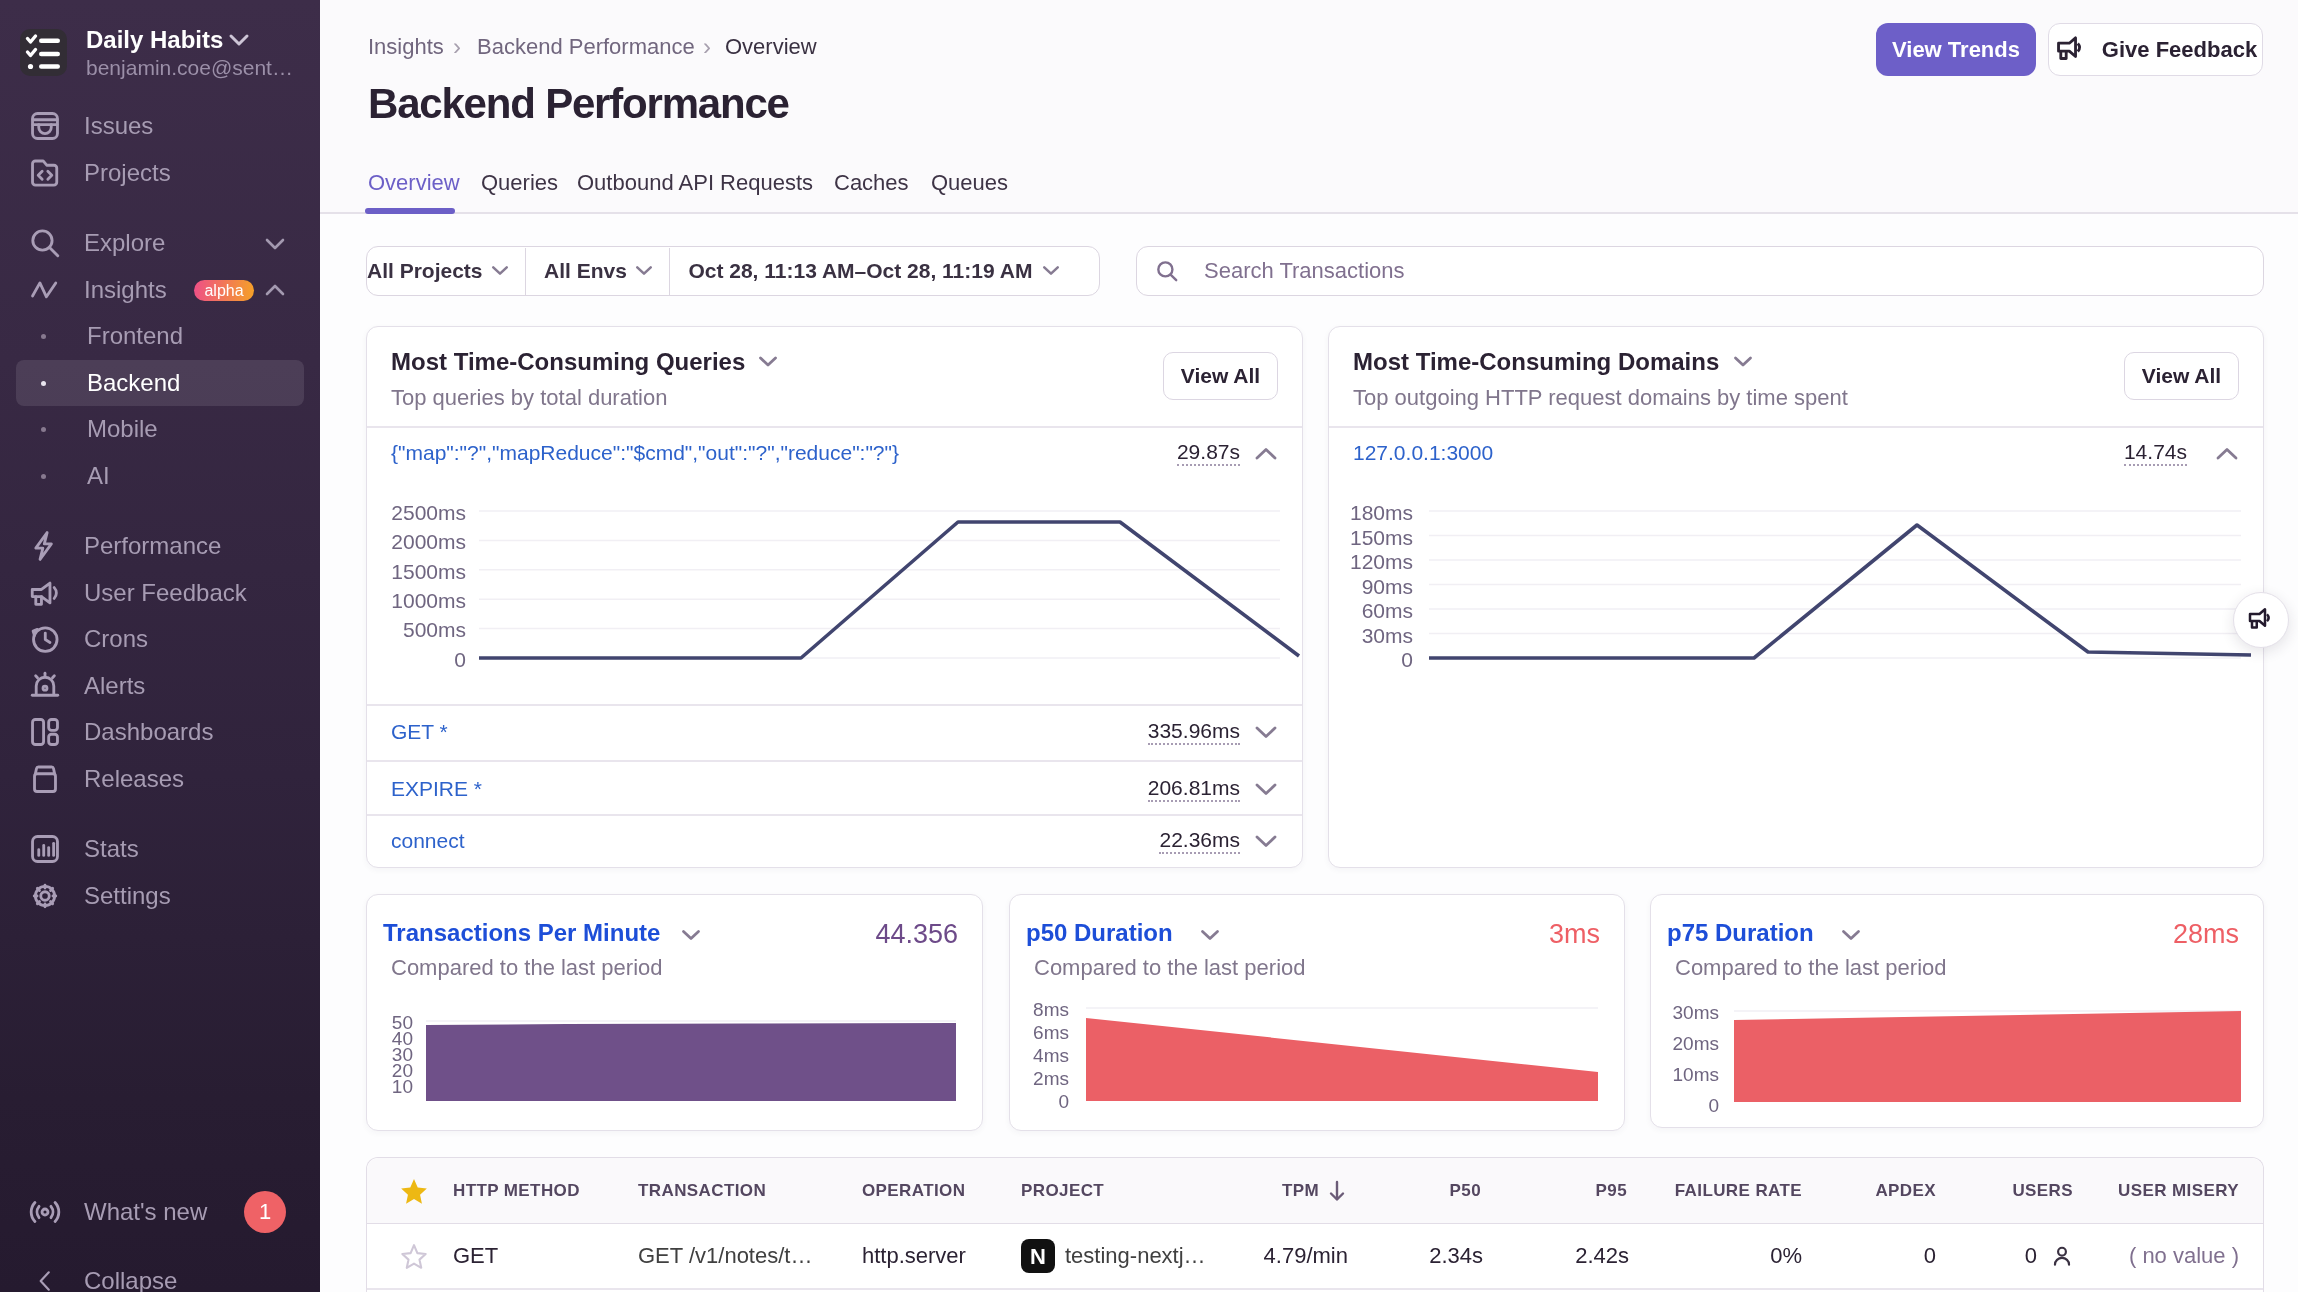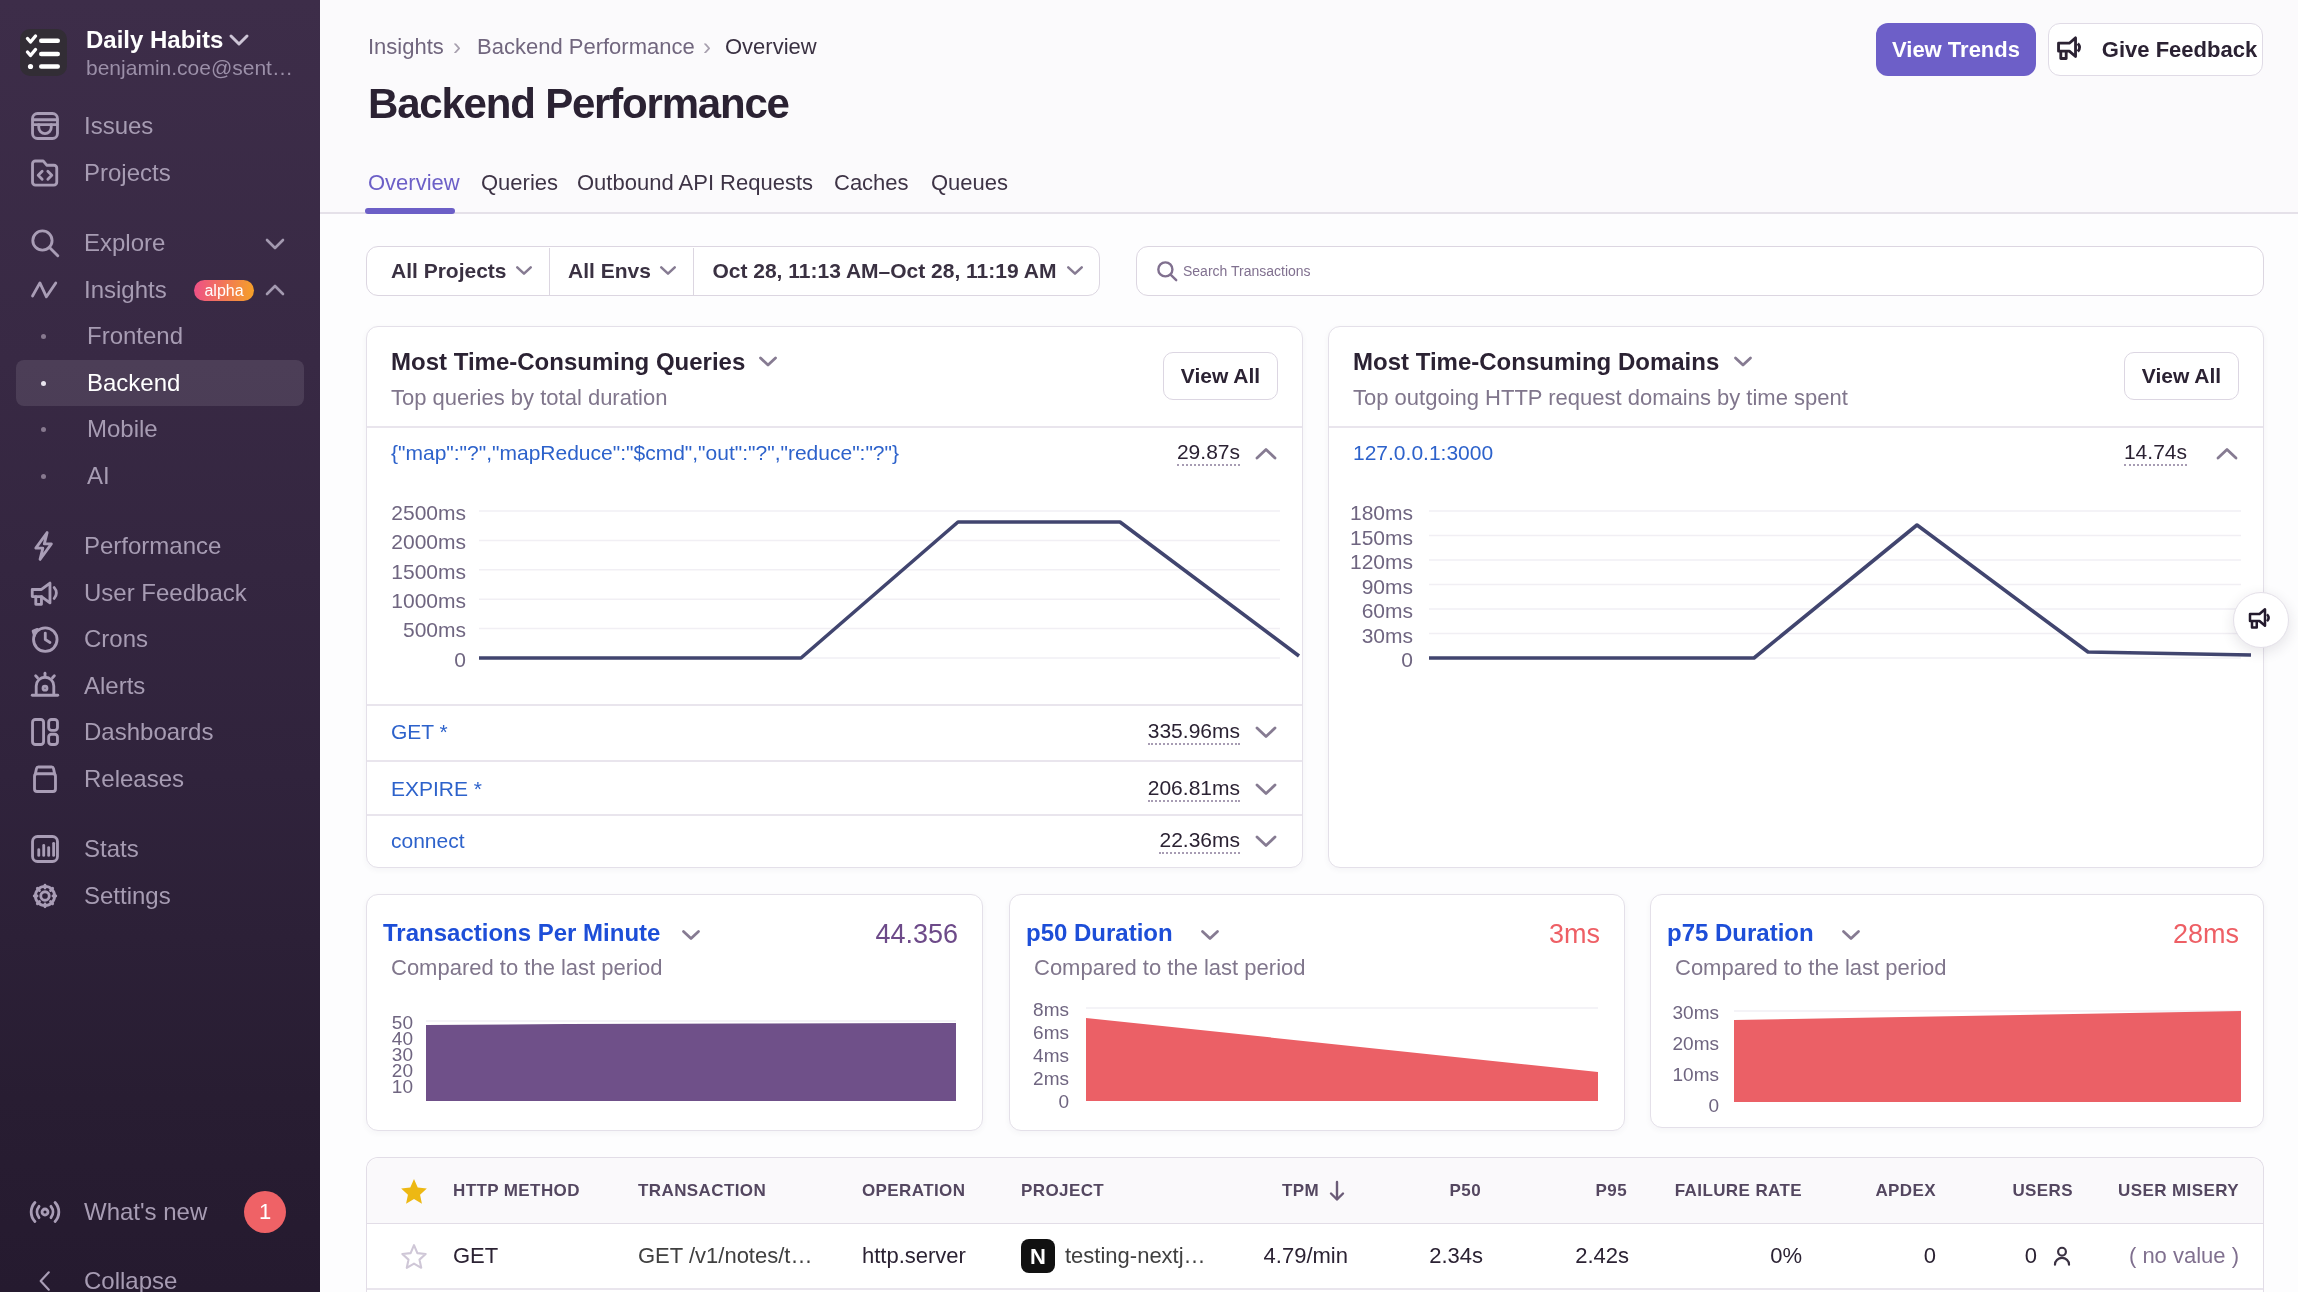--- a/index.html
+++ b/index.html
@@ -266,21 +266,21 @@
             <path d="M3.2 7.2 h7.6 l4.4 -3.8 v13.2 l-4.4 -3.8 h-7.6 z"></path>
             <path d="M4.8 12.8 v5.2 h3.8 v-5"></path>
             <path d="M16.8 7.4 q2.6 2.8 0 5.6"></path>
           </g>
         </svg>
       <span>Give Feedback</span>
     </div>
   </div>
 
   <div class="abs" style="left:366px;top:246px;width:734px;height:50px;background:#fff;border:1.5px solid #dcd6e1;border-radius:12px;display:flex;align-items:center;font-size:21px;font-weight:bold;color:#3a3142;white-space:nowrap;">
-    <span style="margin-left:24px">All Projects</span>
+    <span style="">All Projects</span>
     <svg width="18" height="12" viewBox="0 0 20 13" style="margin-left:8px;flex:0 0 auto">
         <path d="M2.5 2.5 l7.5 7 7.5-7" stroke="#867b92" stroke-width="2.8" fill="none" stroke-linecap="round" stroke-linejoin="round"></path>
       </svg>
     <div style="width:1.5px;height:47px;background:#dcd6e1;margin-left:16px;flex:0 0 auto"></div>
     <span style="margin-left:18px">All Envs</span>
     <svg width="18" height="12" viewBox="0 0 20 13" style="margin-left:8px;flex:0 0 auto">
         <path d="M2.5 2.5 l7.5 7 7.5-7" stroke="#867b92" stroke-width="2.8" fill="none" stroke-linecap="round" stroke-linejoin="round"></path>
       </svg>
     <div style="width:1.5px;height:47px;background:#dcd6e1;margin-left:16px;flex:0 0 auto"></div>
     <span style="margin-left:18px">Oct 28, 11:13 AM–Oct 28, 11:19 AM</span>
@@ -288,21 +288,21 @@
         <path d="M2.5 2.5 l7.5 7 7.5-7" stroke="#867b92" stroke-width="2.8" fill="none" stroke-linecap="round" stroke-linejoin="round"></path>
       </svg>
   </div>
   <div class="abs" style="left:1136px;top:246px;width:1128px;height:50px;background:#fff;border:1.5px solid #dcd6e1;border-radius:12px;display:flex;align-items:center;">
     <svg width="26" height="26" viewBox="0 0 24 24" style="margin-left:17px">
         <g stroke="#80708f" stroke-width="2.2" fill="none" stroke-linecap="round">
           <circle cx="10.5" cy="10.5" r="6.5"></circle>
           <path d="M15.3 15.3 L20.5 20.5"></path>
         </g>
       </svg>
-    <span style="margin-left:3px;font-size:14px;color:#80708f;">Search Transactions</span>
+    <span style="margin-left:24px;font-size:22px;color:#80708f;">Search Transactions</span>
   </div>
 
   <div class="panel" style="left:366px;top:326px;width:937px;height:542px;">
     <div class="ptitle" style="top:21px;">Most Time-Consuming Queries</div>
     <svg class="abs" style="left:391px;top:28px" width="20" height="14" viewBox="0 0 20 14">
         <path d="M2.5 3 l7.5 7 7.5-7" stroke="#867b92" stroke-width="2.8" fill="none" stroke-linecap="round" stroke-linejoin="round"></path>
       </svg>
     <div class="psub" style="top:58px;">Top queries by total duration</div>
     <div class="viewall" style="right:24px;top:25px;width:115px;">View All</div>
     <div class="pdivider" style="top:99px;"></div>

